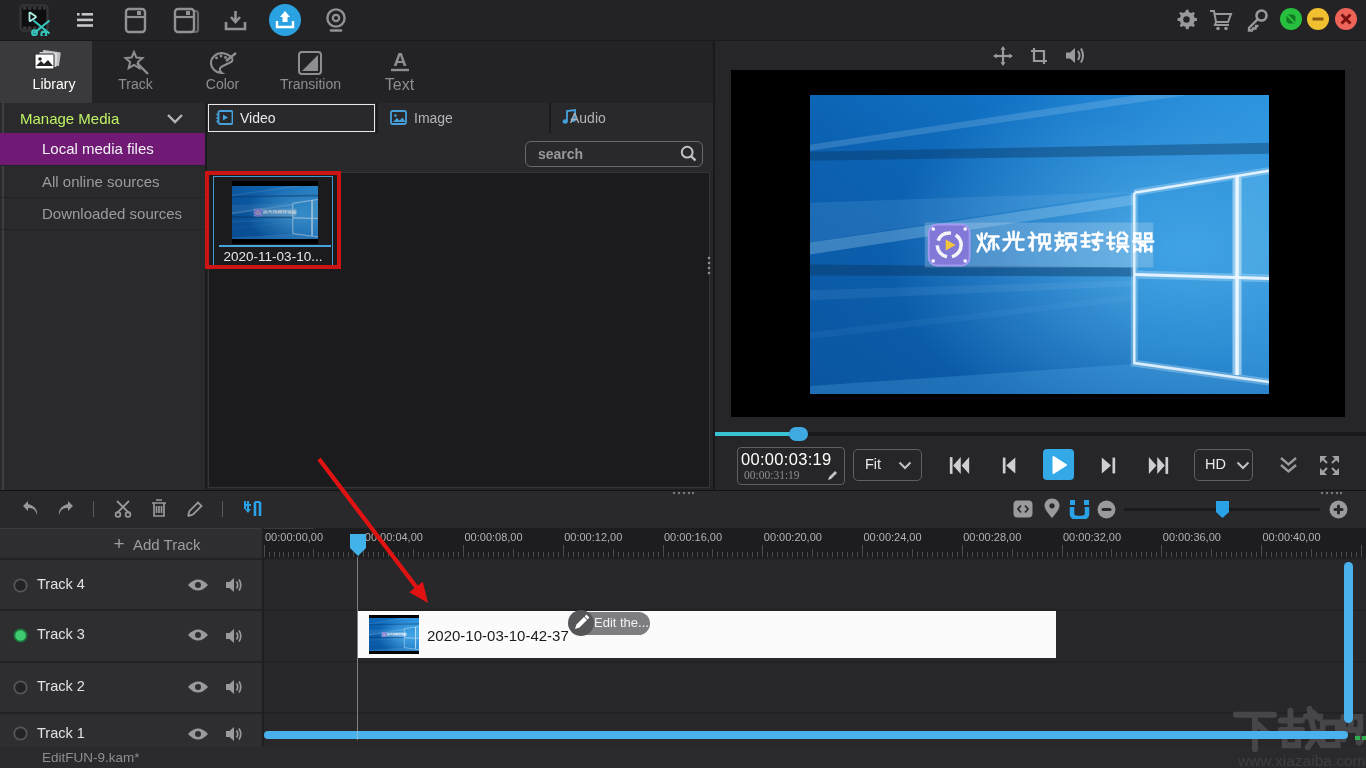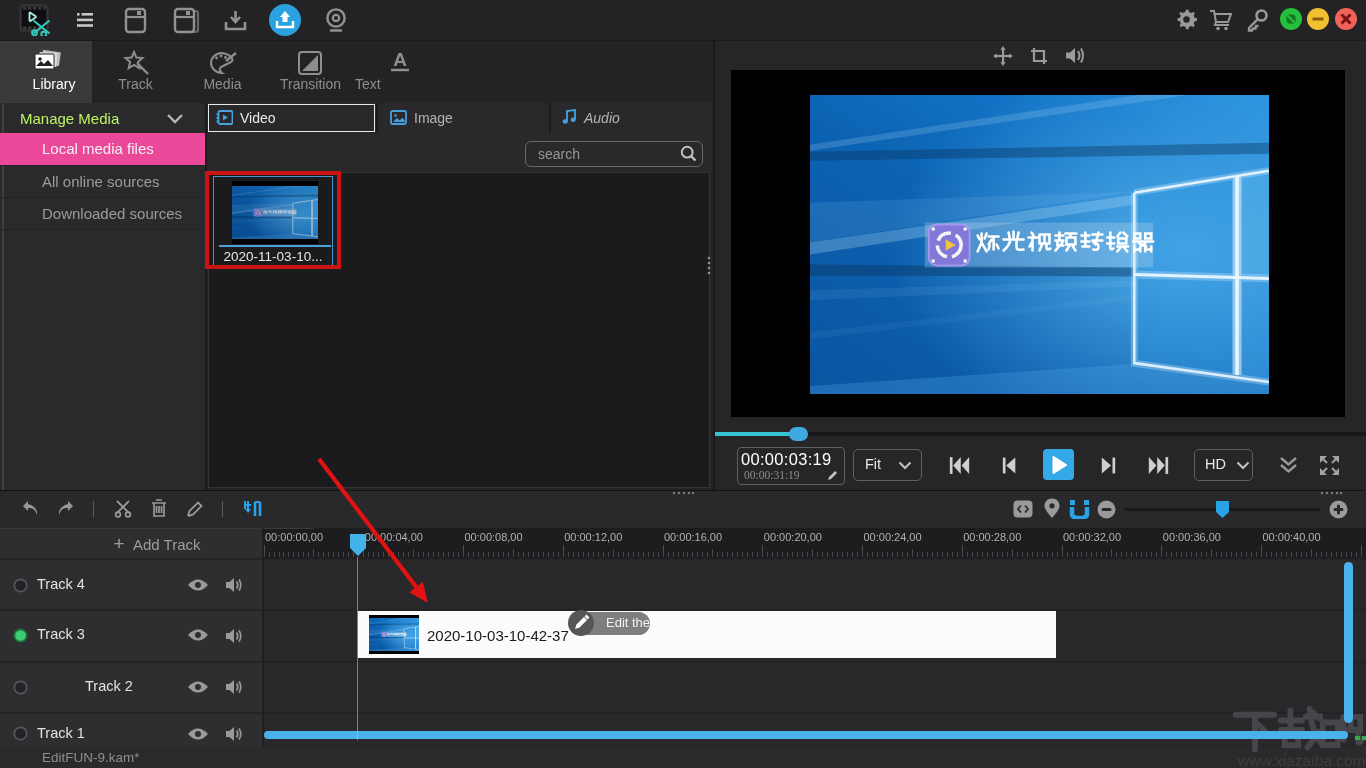--- a/index.html
+++ b/index.html
@@ -122,37 +122,37 @@
   <path d="M16 13 L27 24" stroke="#8e8e91" stroke-width="2.4"></path>
 </svg>
 <div class="abs" style="left:91px;top:76px;width:89px;text-align:center;color:#8e8e91;font-size:14px;">Track</div>
 <svg class="abs" style="left:208px;top:50px" width="30" height="26" viewBox="0 0 30 26">
   <path d="M14 3 a 11 10 0 1 0 0 20 c-3-2-3-5 0-6.5 l9-4.5 c3-1.5 2-7-9-9 Z" fill="none" stroke="#8e8e91" stroke-width="2"></path>
   <circle cx="8.5" cy="8" r="1.4" fill="#8e8e91"></circle>
       <circle cx="13" cy="6" r="1.4" fill="#8e8e91"></circle>
       <circle cx="17.5" cy="7.5" r="1.4" fill="#8e8e91"></circle>
   <path d="M18 11 L28 3" stroke="#8e8e91" stroke-width="2.4"></path>
 </svg>
-<div class="abs" style="left:178px;top:76px;width:89px;text-align:center;color:#8e8e91;font-size:14px;">Media</div>
+<div class="abs" style="left:178px;top:76px;width:89px;text-align:center;color:#8e8e91;font-size:14px;">Color</div>
 <svg class="abs" style="left:297px;top:50px" width="26" height="26" viewBox="0 0 26 26">
   <rect x="2" y="2" width="22" height="22" rx="3" fill="none" stroke="#8e8e91" stroke-width="2"></rect>
   <path d="M21 5 V21 H5 Z" fill="#8e8e91"></path>
 </svg>
 <div class="abs" style="left:266px;top:76px;width:89px;text-align:center;color:#8e8e91;font-size:14px;">Transition</div>
 <svg class="abs" style="left:387px;top:50px" width="26" height="26" viewBox="0 0 26 26">
   <text x="13" y="16" text-anchor="middle" font-size="19" font-weight="bold" fill="#8e8e91" font-family="Liberation Sans">A</text>
   <path d="M4 20 H22" stroke="#8e8e91" stroke-width="2.4"></path>
 </svg>
-<div class="abs" style="left:355px;top:76px;width:89px;color:#8e8e91;font-size:14px;">Text</div>
+<div class="abs" style="left:355px;top:76px;width:89px;text-align:center;color:#8e8e91;font-size:16px;">Text</div>
 
 <div class="abs" style="left:20px;top:110px;color:#bef264;font-size:15px;">Manage Media</div>
 <svg class="abs" style="left:166px;top:113px" width="18" height="12" viewBox="0 0 18 12">
   <path d="M2 2 L9 9 L16 2" fill="none" stroke="#b4b4b7" stroke-width="2.4"></path>
 </svg>
-<div class="abs" style="left:0;top:133px;width:205px;height:32px;background:#ec4899;color:#f2f2f4;font-size:15px;line-height:32px;padding-left:42px;">Local media files</div>
+<div class="abs" style="left:0;top:133px;width:205px;height:32px;background:#701a75;color:#f2f2f4;font-size:15px;line-height:32px;padding-left:42px;">Local media files</div>
 <div class="abs" style="left:0;top:197px;width:205px;height:32px;color:#9c9c9f;font-size:15px;line-height:32px;padding-left:42px;border-top:1px solid #242426;">Downloaded sources</div>
 <div class="abs" style="left:0;top:165px;width:205px;height:32px;color:#9c9c9f;font-size:15px;line-height:32px;padding-left:42px;border-top:1px solid #242426;">All online sources</div>
 <div class="abs" style="left:0;top:229px;width:205px;height:1px;background:#242426;"></div>
 
 <div class="abs" style="left:376px;top:103px;width:2px;height:30px;background:#1b1b1d;"></div>
 <div class="abs" style="left:549px;top:103px;width:2px;height:30px;background:#1b1b1d;"></div>
 <div class="abs" style="left:208px;top:104px;width:167px;height:28px;border:1px solid #e8e8ea;"></div>
 <svg class="abs" style="left:216px;top:110px" width="17" height="15" viewBox="0 0 17 15">
   <rect x="2.5" y="1" width="14" height="13" rx="1.5" fill="none" stroke="#45a0dc" stroke-width="1.8"></rect>
   <rect x="0.5" y="3.5" width="2" height="2" fill="#45a0dc"></rect>
@@ -165,24 +165,24 @@
   <rect x="1" y="1" width="15" height="13" rx="1.5" fill="none" stroke="#45a0dc" stroke-width="1.8"></rect>
   <circle cx="5.5" cy="5.5" r="1.3" fill="#45a0dc"></circle>
   <path d="M3 12 l4-4 2.5 2.5 3-3 3 4.5 Z" fill="#45a0dc"></path>
 </svg>
 <div class="abs" style="left:414px;top:110px;color:#b4b4b7;font-size:14px;">Image</div>
 <svg class="abs" style="left:562px;top:109px" width="15" height="16" viewBox="0 0 15 16">
   <path d="M5 12 V2 L13 1 V10" fill="none" stroke="#45a0dc" stroke-width="1.8"></path>
   <ellipse cx="3.2" cy="12.5" rx="2.6" ry="2.2" fill="#45a0dc"></ellipse>
   <ellipse cx="11.2" cy="10.8" rx="2.6" ry="2.2" fill="#45a0dc"></ellipse>
 </svg>
-<div class="abs" style="left:584px;top:110px;color:#b4b4b7;font-size:14px;font-style:italic;">Audio</div>
+<div class="abs" style="left:570px;top:110px;color:#b4b4b7;font-size:14px;">Audio</div>
 
 <div class="abs" style="left:525px;top:141px;width:178px;height:26px;border:1px solid #69696c;border-radius:6px;background:#29292b;"></div>
-<div class="abs" style="left:538px;top:146px;color:#98989b;font-size:14px;">search</div>
+<div class="abs" style="left:538px;top:146px;color:#98989b;font-size:14px;font-weight:bold;">search</div>
 <svg class="abs" style="left:680px;top:145px" width="17" height="17" viewBox="0 0 17 17">
   <circle cx="7.2" cy="7.2" r="5.4" fill="none" stroke="#c2c2c5" stroke-width="2"></circle>
   <path d="M11.3 11.3 L15.5 15.5" stroke="#c2c2c5" stroke-width="2.4"></path>
 </svg>
 
 <div class="abs" style="left:213px;top:176px;width:120px;height:91px;border:1px solid #4596cf;"></div>
 <div class="abs" style="left:232px;top:181px;width:86px;height:63px;background:#000;"></div>
 <div class="abs" style="left:219px;top:245px;width:112px;height:2px;background:#4aa3dc;"></div>
 <div class="abs" style="left:213px;top:249px;width:120px;text-align:center;color:#e8e8ea;font-size:13.5px;">2020-11-03-10...</div>
 <div class="abs" style="left:205px;top:171px;width:136px;height:98px;border:4px solid #cd1414;"></div>
@@ -722,21 +722,21 @@
   <path d="M1 7 Q11 -4 21 7 Q11 18 1 7 Z" fill="#9a9a9d"></path>
   <circle cx="11" cy="7" r="3" fill="#2e2e30"></circle>
 </svg>
 <svg class="abs" style="left:225px;top:628px" width="18" height="16" viewBox="0 0 18 16">
   <path d="M1 5 H4.5 L9 1 V15 L4.5 11 H1 Z" fill="#9a9a9d"></path>
   <path d="M11.5 4.5 Q14 8 11.5 11.5 M14 2.5 Q17.5 8 14 13.5" stroke="#9a9a9d" stroke-width="1.7" fill="none"></path>
 </svg>
 <svg class="abs" style="left:13px;top:680px" width="15" height="15" viewBox="0 0 15 15">
   <circle cx="7.5" cy="7.5" r="6.2" fill="#232325" stroke="#55555a" stroke-width="1.8"></circle>
 </svg>
-<div class="abs" style="left:37px;top:678px;color:#e2e2e4;font-size:14.5px;margin-left:48px;">Track 2</div>
+<div class="abs" style="left:37px;top:678px;color:#e2e2e4;font-size:14.5px;">Track 2</div>
 <svg class="abs" style="left:187px;top:680px" width="22" height="14" viewBox="0 0 22 14">
   <path d="M1 7 Q11 -4 21 7 Q11 18 1 7 Z" fill="#9a9a9d"></path>
   <circle cx="11" cy="7" r="3" fill="#2e2e30"></circle>
 </svg>
 <svg class="abs" style="left:225px;top:679px" width="18" height="16" viewBox="0 0 18 16">
   <path d="M1 5 H4.5 L9 1 V15 L4.5 11 H1 Z" fill="#9a9a9d"></path>
   <path d="M11.5 4.5 Q14 8 11.5 11.5 M14 2.5 Q17.5 8 14 13.5" stroke="#9a9a9d" stroke-width="1.7" fill="none"></path>
 </svg>
 <svg class="abs" style="left:13px;top:726px" width="15" height="15" viewBox="0 0 15 15">
   <circle cx="7.5" cy="7.5" r="6.2" fill="#232325" stroke="#55555a" stroke-width="1.8"></circle>
@@ -778,21 +778,21 @@
 
 <div class="abs" style="left:358px;top:611px;width:698px;height:47px;background:#fbfbfc;"></div>
 <svg class="abs" style="left:369px;top:615px" width="50" height="39" viewBox="0 0 50 39">
   <rect width="50" height="39" fill="#000"></rect>
   <svg x="0" y="3" width="50" height="33" viewBox="0 0 460 300" preserveAspectRatio="none">
         <use href="#wallpaper"></use>
       </svg>
 </svg>
 <div class="abs" style="left:427px;top:627px;color:#1a1a1a;font-size:15px;">2020-10-03-10-42-37</div>
 <div class="abs" style="left:572px;top:612px;width:78px;height:23px;border-radius:12px;background:#7e7e81;"></div>
-<div class="abs" style="left:594px;top:615px;color:#f2f2f4;font-size:13px;padding-left:12px;">Edit the...</div>
+<div class="abs" style="left:594px;top:615px;color:#f2f2f4;font-size:13px;">Edit the...</div>
 <svg class="abs" style="left:567px;top:609px" width="28" height="28" viewBox="0 0 28 28">
   <circle cx="14" cy="14" r="13" fill="#565659"></circle>
   <path d="M8 20 L9.5 15.5 L17 8 L20 11 L12.5 18.5 L8 20" fill="#fff"></path>
   <path d="M18.5 6.5 L21.5 9.5" stroke="#fff" stroke-width="2.5"></path>
 </svg>
 
 <svg class="abs" style="left:232px;top:181px" width="86" height="63" viewBox="0 0 86 63">
   <rect width="86" height="63" fill="#000"></rect>
   <svg x="0" y="5" width="86" height="53" viewBox="0 0 460 300" preserveAspectRatio="none">
         <use href="#wallpaper"></use>

